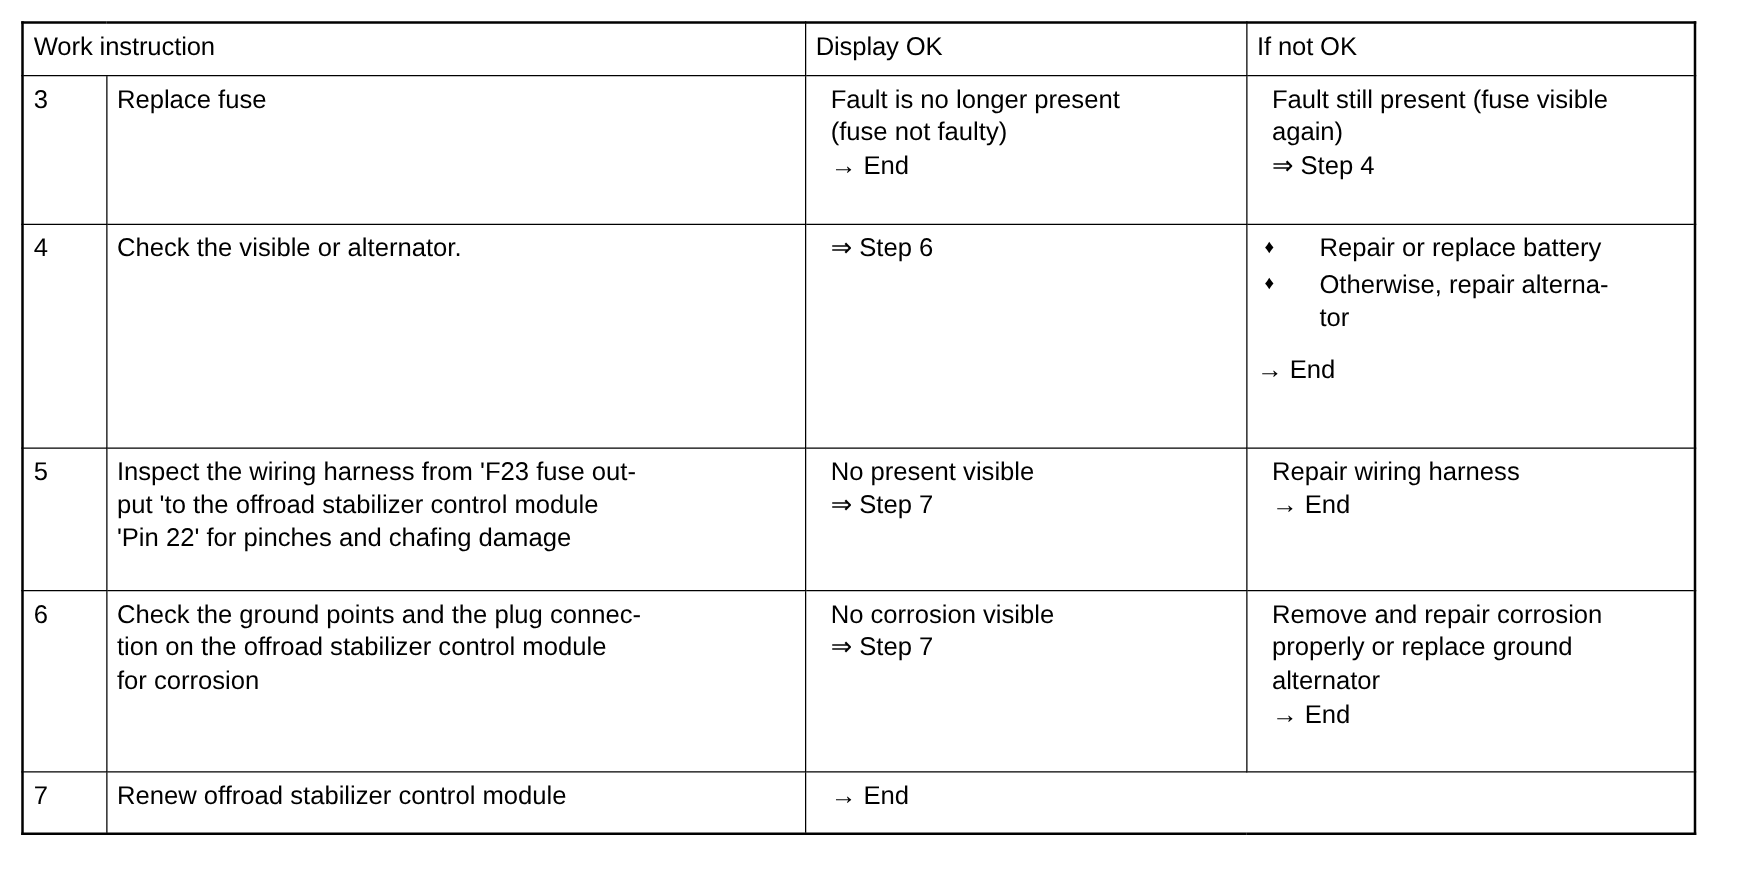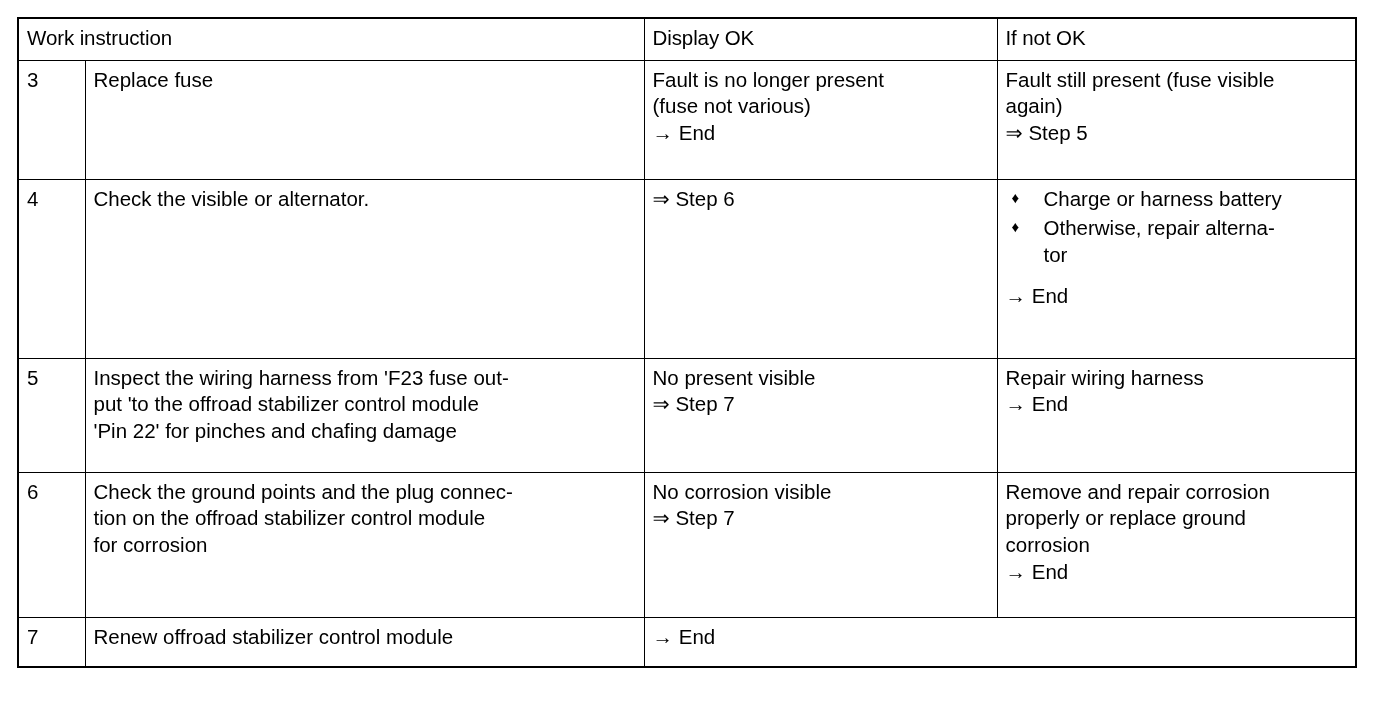--- a/index.html
+++ b/index.html
@@ -60,21 +60,21 @@
   tr.row-4 td { height: 164px; }
   tr.row-5 td { height: 99px; }
   tr.row-6 td { height: 130px; }
   tr.row-7 td { height: 34px; }
 
   td.step-cell {
     padding-left: 7px;
     padding-right: 4px;
   }
 
-  .cell-line { display: block; white-space: pre-wrap; }
+  .cell-line { display: block; white-space: pre-wrap; margin-left: 12px; }
 
   
   ul.bullets {
     list-style: none;
     margin: 0 0 0 0;
     padding: 0;
   }
   ul.bullets li {
     position: relative;
     padding-left: 38px;
@@ -109,41 +109,41 @@
       </tr>
     </thead>
 
     <tbody>
 
       <tr class="row-3">
         <td class="step-cell">3</td>
         <td>Replace fuse</td>
         <td>
           <span class="cell-line">Fault is no longer present</span>
-          <span class="cell-line">(fuse not various)</span>
+          <span class="cell-line">(fuse not faulty)</span>
           <span class="cell-line">→ End</span>
         </td>
         <td>
           <span class="cell-line">Fault still present (fuse visible</span>
           <span class="cell-line">again)</span>
-          <span class="cell-line">⇒ Step 5</span>
+          <span class="cell-line">⇒ Step 4</span>
         </td>
       </tr>
 
       <tr class="row-4">
         <td class="step-cell">4</td>
         <td>Check the visible or alternator.</td>
         <td>
           <span class="cell-line">⇒ Step 6</span>
         </td>
         <td>
           <ul class="bullets">
             <li>
               <span class="diamond">♦</span>
-              <span class="cell-line">Charge or harness battery</span>
+              <span class="cell-line">Repair or replace battery</span>
             </li>
             <li>
               <span class="diamond">♦</span>
               <span class="cell-line">Otherwise, repair alterna-
 tor</span>
             </li>
           </ul>
           <span class="after-bullets">→ End</span>
         </td>
       </tr>
@@ -168,21 +168,21 @@
         <td style="white-space: pre-wrap;">Check the ground points and the plug connec-
 tion on the offroad stabilizer control module
 for corrosion</td>
         <td>
           <span class="cell-line">No corrosion visible</span>
           <span class="cell-line">⇒ Step 7</span>
         </td>
         <td>
           <span class="cell-line">Remove and repair corrosion</span>
           <span class="cell-line">properly or replace ground</span>
-          <span class="cell-line">corrosion</span>
+          <span class="cell-line">alternator</span>
           <span class="cell-line">→ End</span>
         </td>
       </tr>
 
       <tr class="row-7">
         <td class="step-cell">7</td>
         <td>Renew offroad stabilizer control module</td>
         <td colspan="2">
           <span class="cell-line">→ End</span>
         </td>

